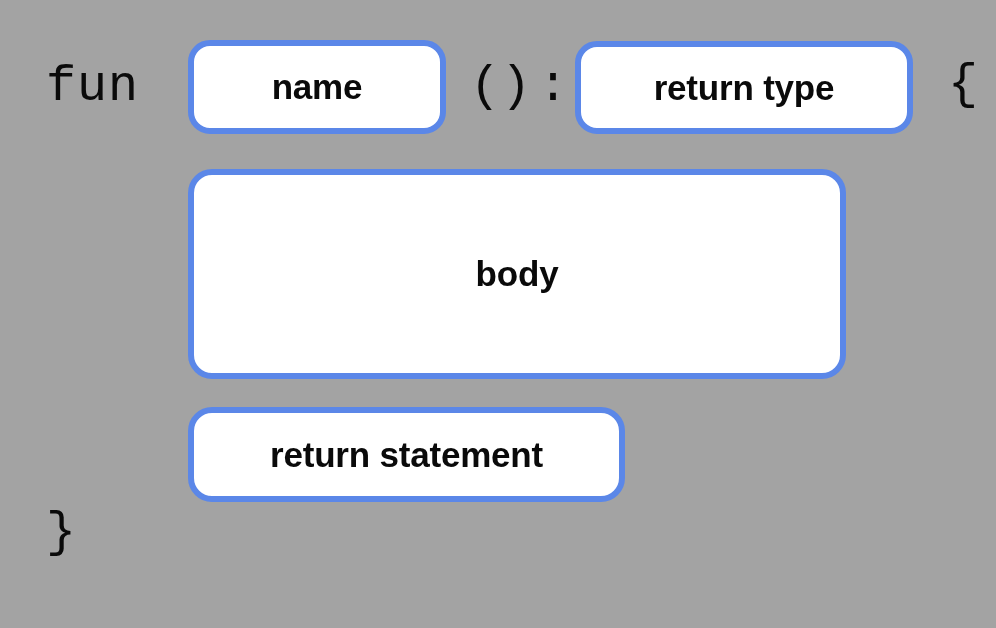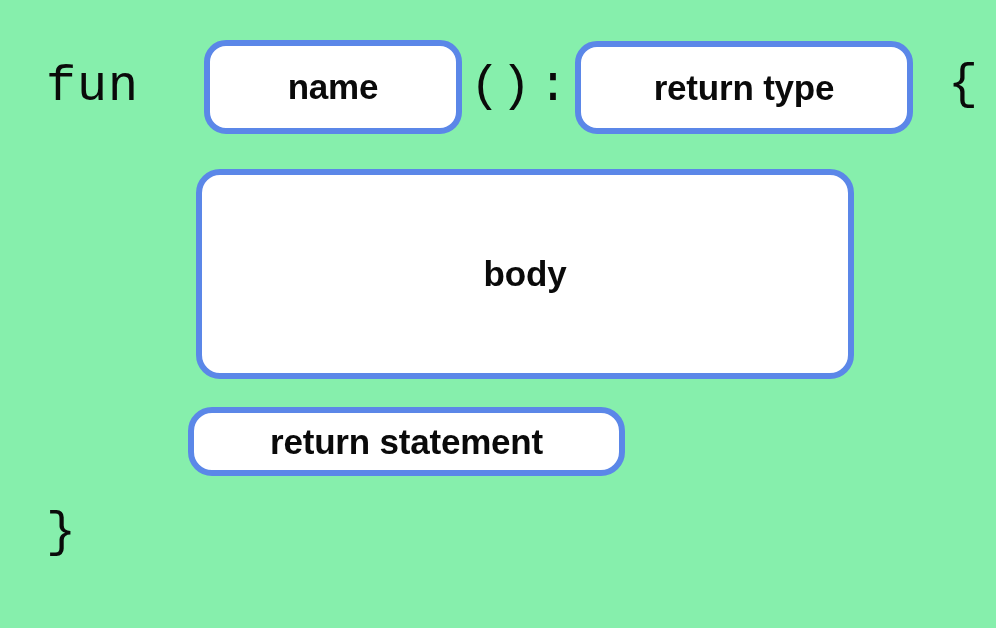--- a/index.html
+++ b/index.html
@@ -49,29 +49,29 @@
   .slot-label {
     font-family: "Liberation Sans", sans-serif;
     font-weight: 700;
     font-size: 35px;
     color: #0a0a0a;
     letter-spacing: -0.2px;
     white-space: nowrap;
     user-select: none;
   }
 
-  .slot-name   { left: 188px; top: 40px;  width: 258px; height: 94px;  border-radius: 22px; margin-left: 16px; }
+  .slot-name   { left: 188px; top: 40px;  width: 258px; height: 94px;  border-radius: 22px; }
   .slot-rettype{ left: 575px; top: 41px;  width: 338px; height: 93px;  border-radius: 22px; }
-  .slot-body   { left: 196px; top: 169px; width: 658px; height: 210px; border-radius: 24px; }
-  .slot-return { left: 188px; top: 407px; width: 437px; height: 69px;  border-radius: 24px; }
+  .slot-body   { left: 188px; top: 169px; width: 658px; height: 210px; border-radius: 24px; }
+  .slot-return { left: 188px; top: 407px; width: 437px; height: 95px;  border-radius: 24px; }
 </style>
 </head>
 <body>
 
-<div id="canvas" style="background: #86efac;">
+<div id="canvas" style="background: #a3a3a3;">
 
   <span class="token token-fun" style="color: rgb(10, 10, 10);">fun</span>
 
   <div class="slot slot-name" style="--accent: #5b87e8;">
     <span class="slot-label" style="color: rgb(10, 10, 10);">name</span>
   </div>
 
   <span class="token token-parens" style="color: rgb(10, 10, 10);">()</span>
 
   <span class="token token-colon" style="color: rgb(10, 10, 10);">:</span>

